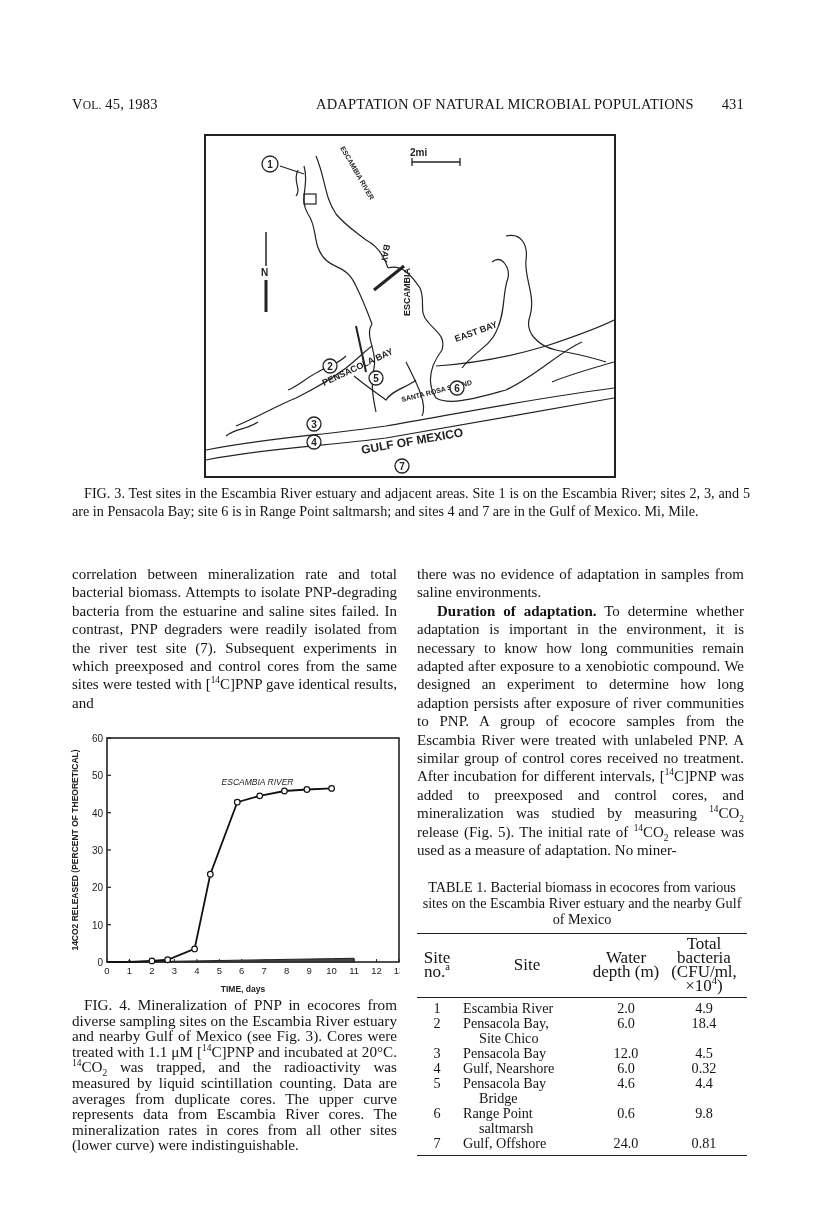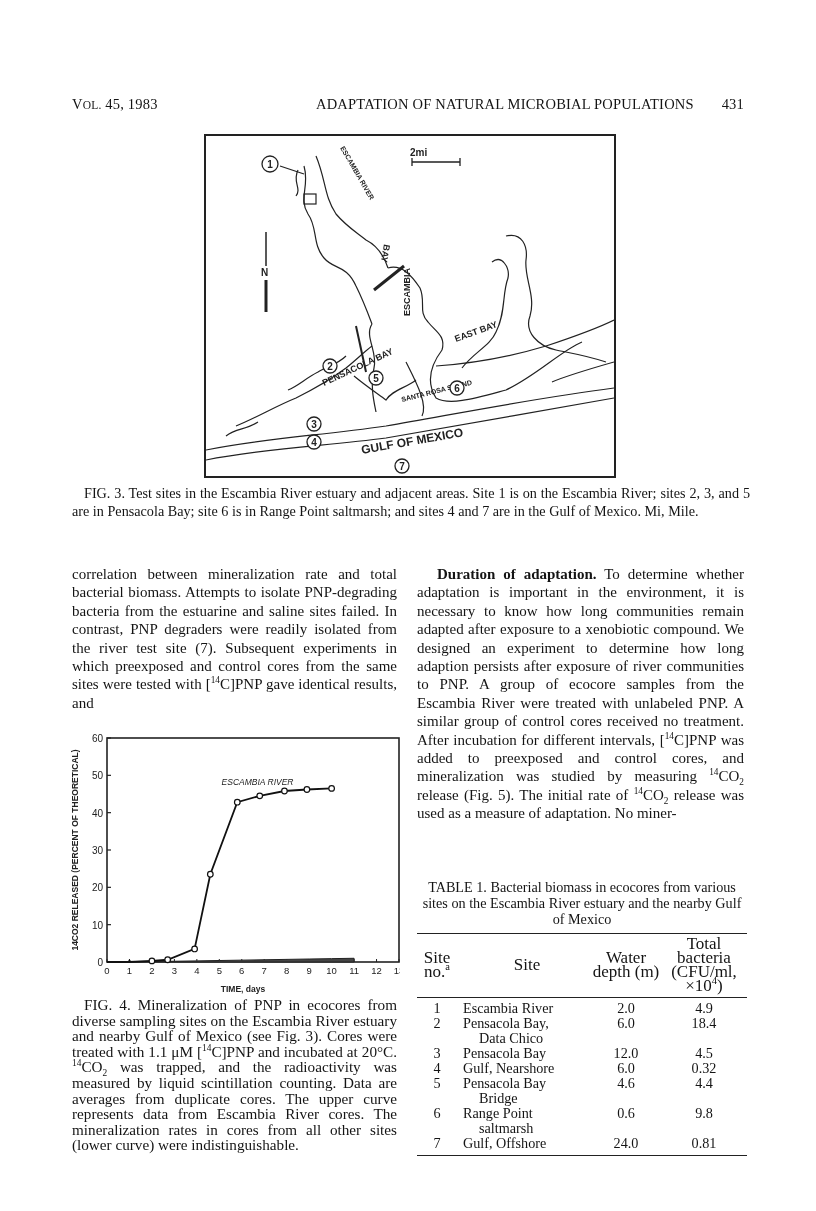--- a/index.html
+++ b/index.html
@@ -117,20 +117,21 @@
   </svg>
 </div>
 
 <div class="abs caption3">FIG. 3. Test sites in the Escambia River estuary and adjacent areas. Site 1 is on the Escambia River; sites 2, 3, and 5 are in Pensacola Bay; site 6 is in Range Point saltmarsh; and sites 4 and 7 are in the Gulf of Mexico. Mi, Mile.</div>
 
 <div class="abs col colL">
   <p><span>correlation between mineralization rate and total bacterial biomass. Attempts to isolate PNP-degrading bacteria from the estuarine and saline sites failed. In contrast, PNP degraders were readily isolated from the river test site (7). Subsequent experiments in which preexposed and control cores from the same sites were tested with [</span><sup>14</sup><span>C]PNP gave identical results, and</span></p>
 </div>
 
 <div class="abs col colR">
+  <p>there was no evidence of adaptation in samples from saline environments.</p>
   <p class="indent"><span class="bold">Duration of adaptation.</span><span> To determine whether adaptation is important in the environment, it is necessary to know how long communities remain adapted after exposure to a xenobiotic compound. We designed an experiment to determine how long adaption persists after exposure of river communities to PNP. A group of ecocore samples from the Escambia River were treated with unlabeled PNP. A similar group of control cores received no treatment. After incubation for different intervals, [</span><sup>14</sup><span>C]PNP was added to preexposed and control cores, and mineralization was studied by measuring </span><sup>14</sup><span>CO</span><sub>2</sub><span> release (Fig. 5). The initial rate of </span><sup>14</sup><span>CO</span><sub>2</sub><span> release was used as a measure of adaptation. No miner-</span></p>
 </div>
 
 <div class="abs chart">
   <svg id="chart-svg" width="336" height="262" viewBox="0 0 336 262" style="font-family:'Liberation Sans',sans-serif;">
     <g id="axes">
         <rect x="43" y="6" width="292" height="224" fill="none" stroke="#222" stroke-width="1.6"></rect>
         <line x1="43" y1="230" x2="47" y2="230" stroke="#222" stroke-width="1.2"></line>
         <line x1="43" y1="192.66666666666669" x2="47" y2="192.66666666666669" stroke="#222" stroke-width="1.2"></line>
         <line x1="43" y1="155.33333333333334" x2="47" y2="155.33333333333334" stroke="#222" stroke-width="1.2"></line>
@@ -213,21 +214,21 @@
     </thead>
     <tbody id="table-body">
         <tr class="first">
           <td class="c1">1</td>
           <td class="c2"><span>Escambia River</span></td>
           <td class="c3">2.0</td>
           <td class="c4">4.9</td>
         </tr>
         <tr>
           <td class="c1">2</td>
-          <td class="c2"><span>Pensacola Bay,</span><span class="sub2">Data Chico</span></td>
+          <td class="c2"><span>Pensacola Bay,</span><span class="sub2">Site Chico</span></td>
           <td class="c3">6.0</td>
           <td class="c4">18.4</td>
         </tr>
         <tr>
           <td class="c1">3</td>
           <td class="c2"><span>Pensacola Bay</span></td>
           <td class="c3">12.0</td>
           <td class="c4">4.5</td>
         </tr>
         <tr>

